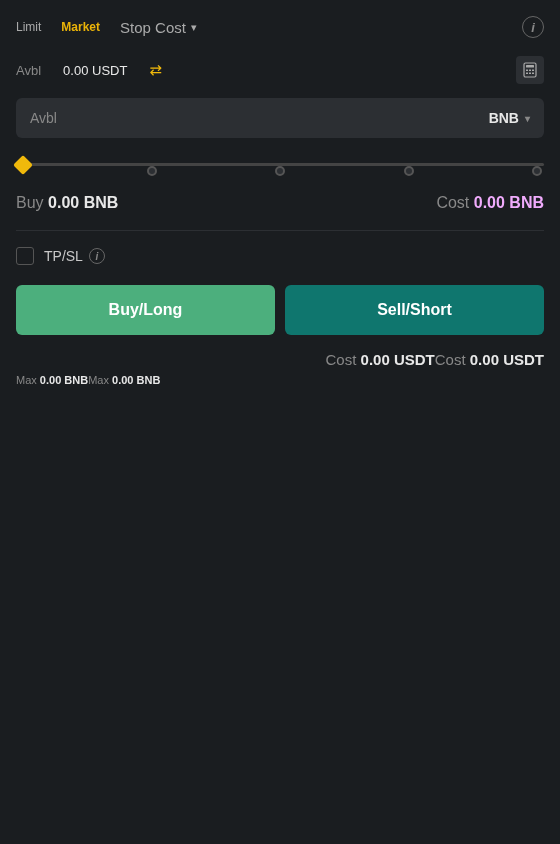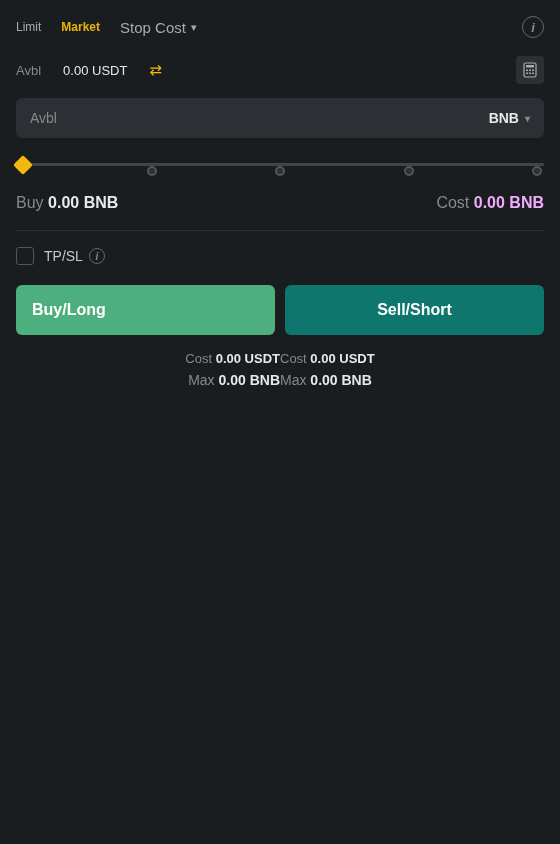--- a/index.html
+++ b/index.html
@@ -244,51 +244,51 @@
     .btn-buy {
       flex: 1;
       background: #4caf7d;
       color: #fff;
       font-size: 16px;
       font-weight: 700;
       border: none;
       border-radius: 6px;
       padding: 16px;
       cursor: pointer;
-      text-align: left;
+      text-align: center;
     }
     .btn-sell {
       flex: 1;
       background: #0f766e;
       color: #fff;
       font-size: 16px;
       font-weight: 700;
       border: none;
       border-radius: 6px;
       padding: 16px;
       cursor: pointer;
       text-align: center;
     }
 
     
     .cost-row {
       display: flex;
-      justify-content: center;
-      font-size: 13px;
+      justify-content: flex-end;
+      font-size: 15px;
       color: #888;
       margin-bottom: 6px;
     }
     .cost-row .val {
       color: #e8e8e8;
       font-weight: 600;
     }
     .max-row {
       display: flex;
-      justify-content: center;
-      font-size: 14px;
+      justify-content: flex-start;
+      font-size: 11px;
       color: #888;
     }
     .max-row .val {
       color: #e8e8e8;
       font-weight: 600;
     }
 
     .divider {
       height: 1px;
       background: #2c2f33;

